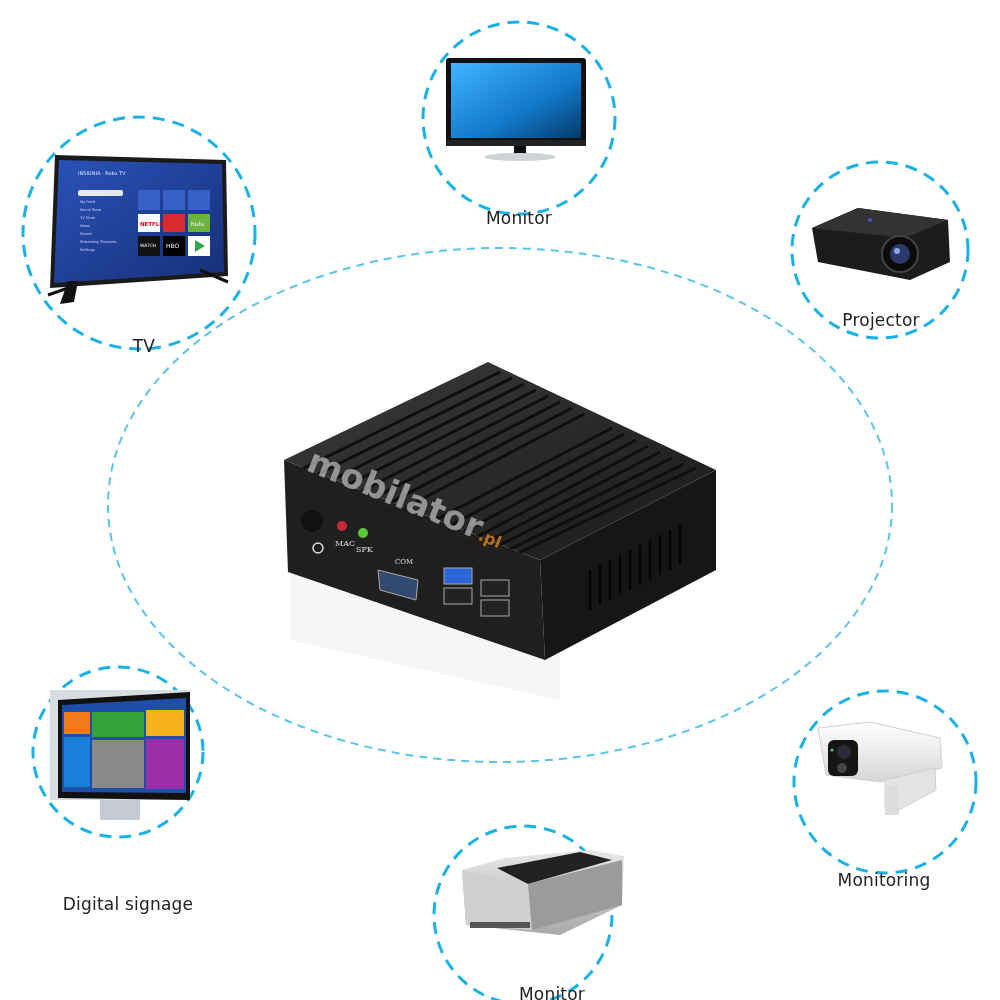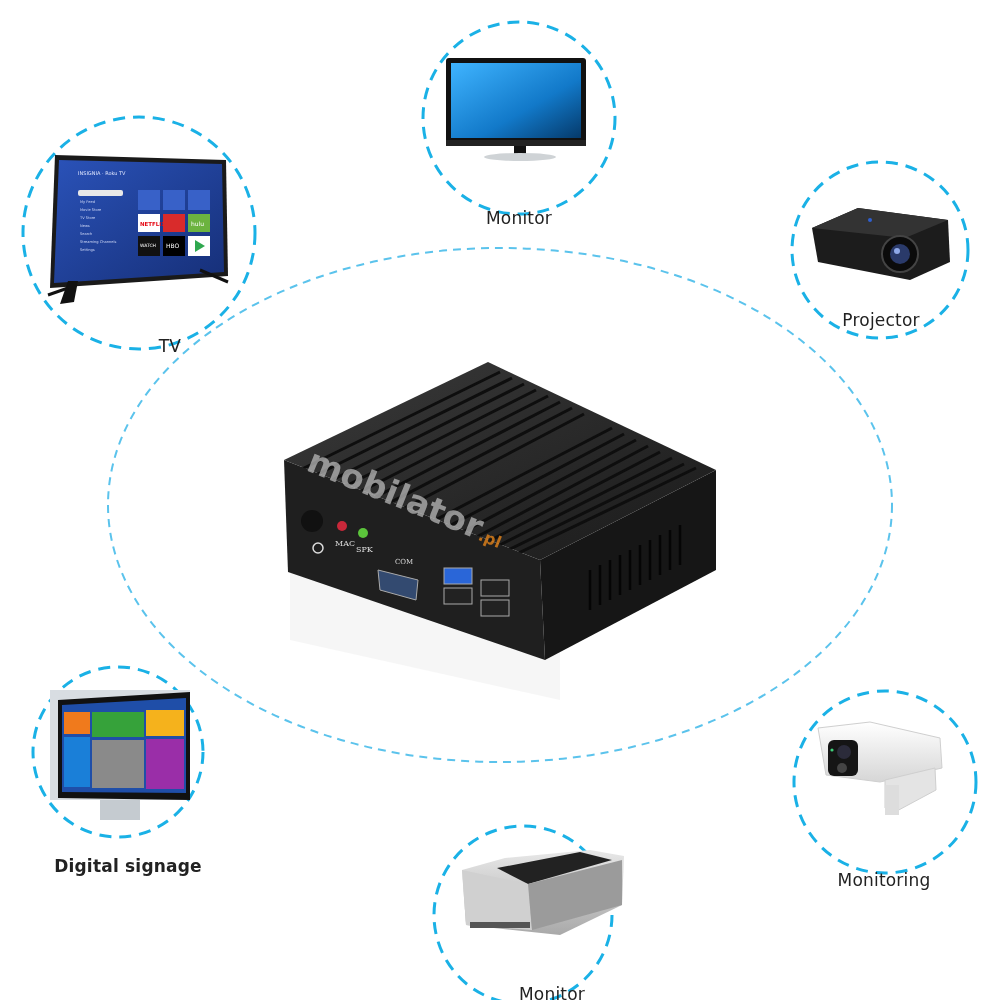--- a/index.html
+++ b/index.html
@@ -177,17 +177,17 @@
     <rect x="444" y="568" width="28" height="16" fill="#2a66d8" stroke="#aaa"></rect>
     <rect x="444" y="588" width="28" height="16" fill="#222" stroke="#aaa"></rect>
     <rect x="481" y="580" width="28" height="16" fill="#222" stroke="#aaa"></rect>
     <rect x="481" y="600" width="28" height="16" fill="#222" stroke="#aaa"></rect>
 
     <text x="305" y="470" font-size="34" font-weight="bold" fill="#b8b8b8" opacity="0.75" transform="rotate(22 305 470)" font-family="'DejaVu Sans',sans-serif">mobilator<tspan font-size="16" fill="#f08a1a">.pl</tspan></text>
   </g>
 </svg>
 
 <div class="label" style="left:519px;top:172px;">Monitor</div>
-<div class="label" style="left:170px;top:300px;">TV</div>
+<div class="label" style="left:144px;top:300px;">TV</div>
 <div class="label" style="left:881px;top:274px;">Projector</div>
-<div class="label" style="left:128px;top:820px;font-weight:bold;">Digital signage</div>
+<div class="label" style="left:128px;top:858px;">Digital signage</div>
 <div class="label" style="left:552px;top:948px;">Monitor</div>
 <div class="label" style="left:884px;top:834px;text-align:center;">Monitoring</div>
 
 </body></html>

